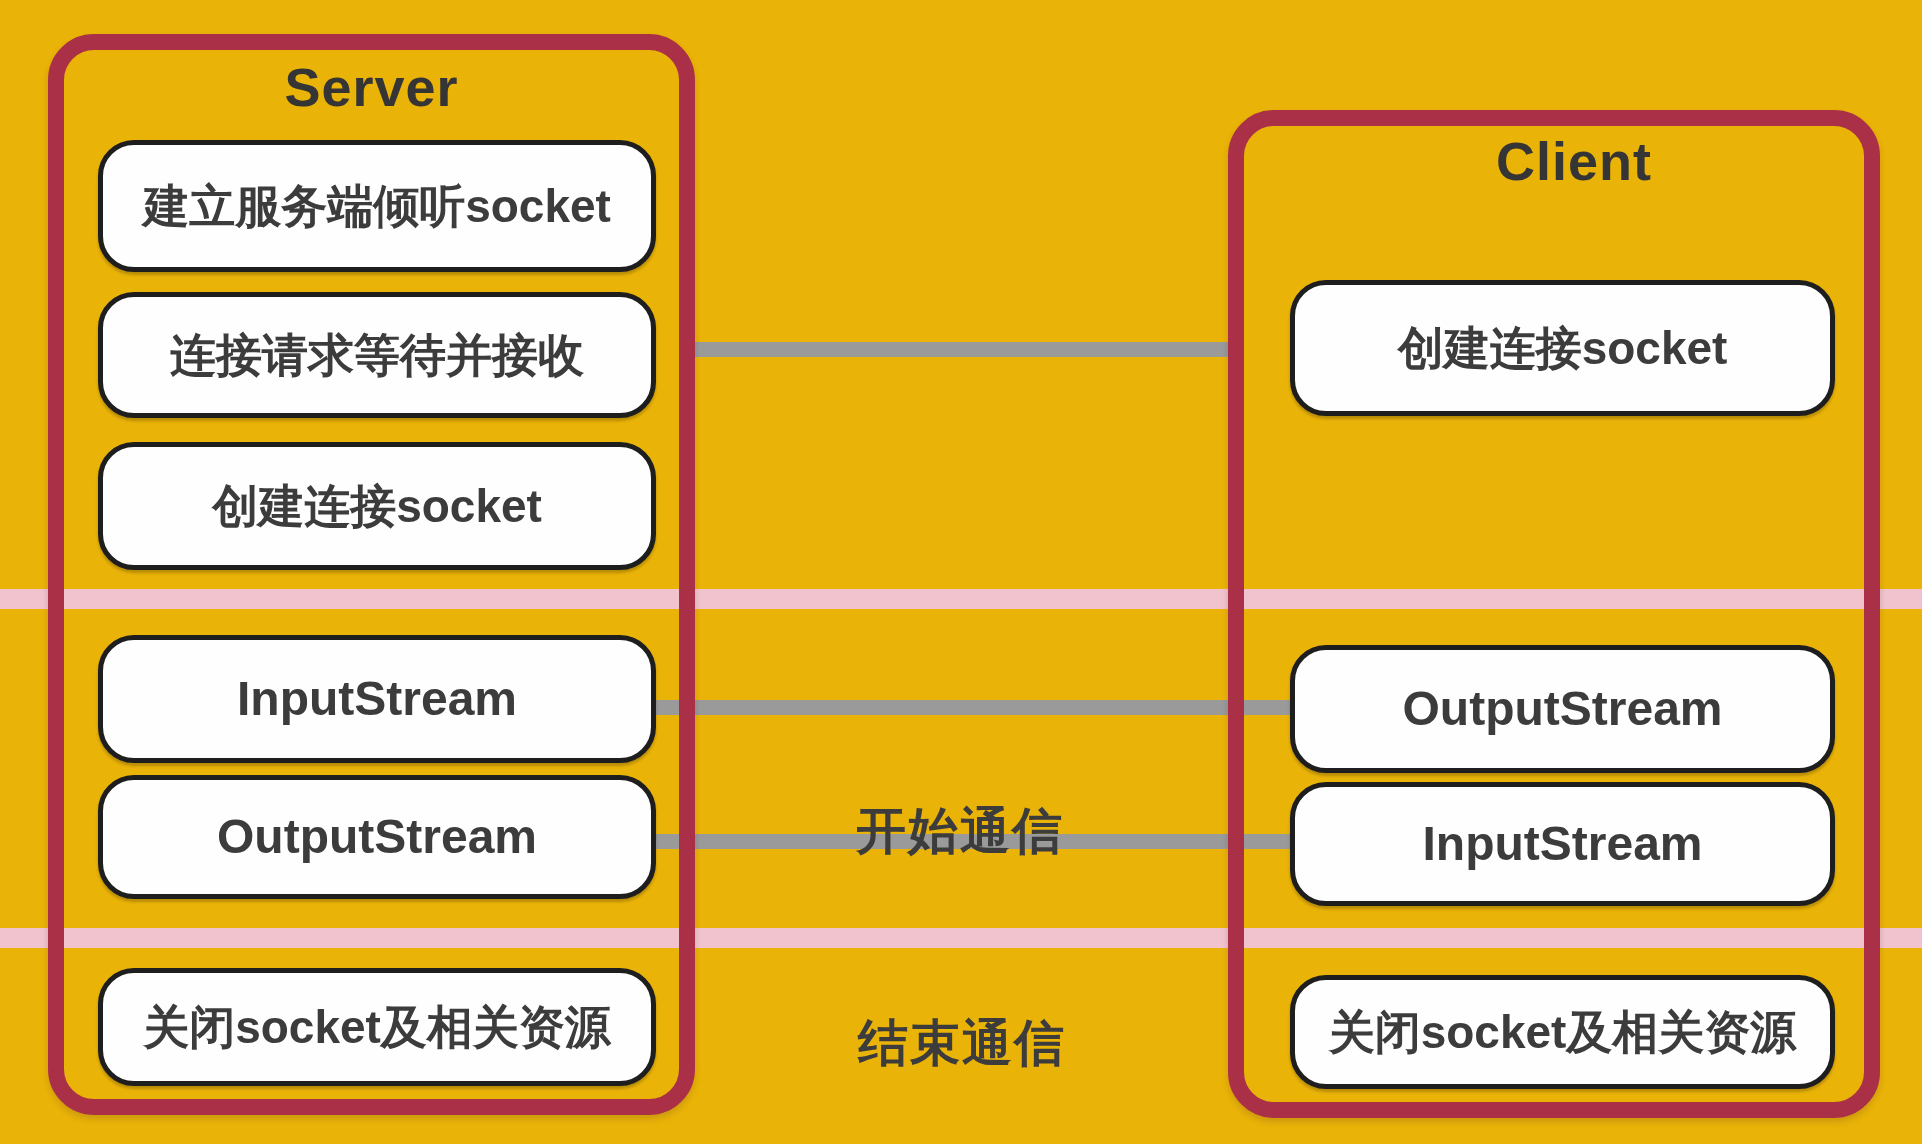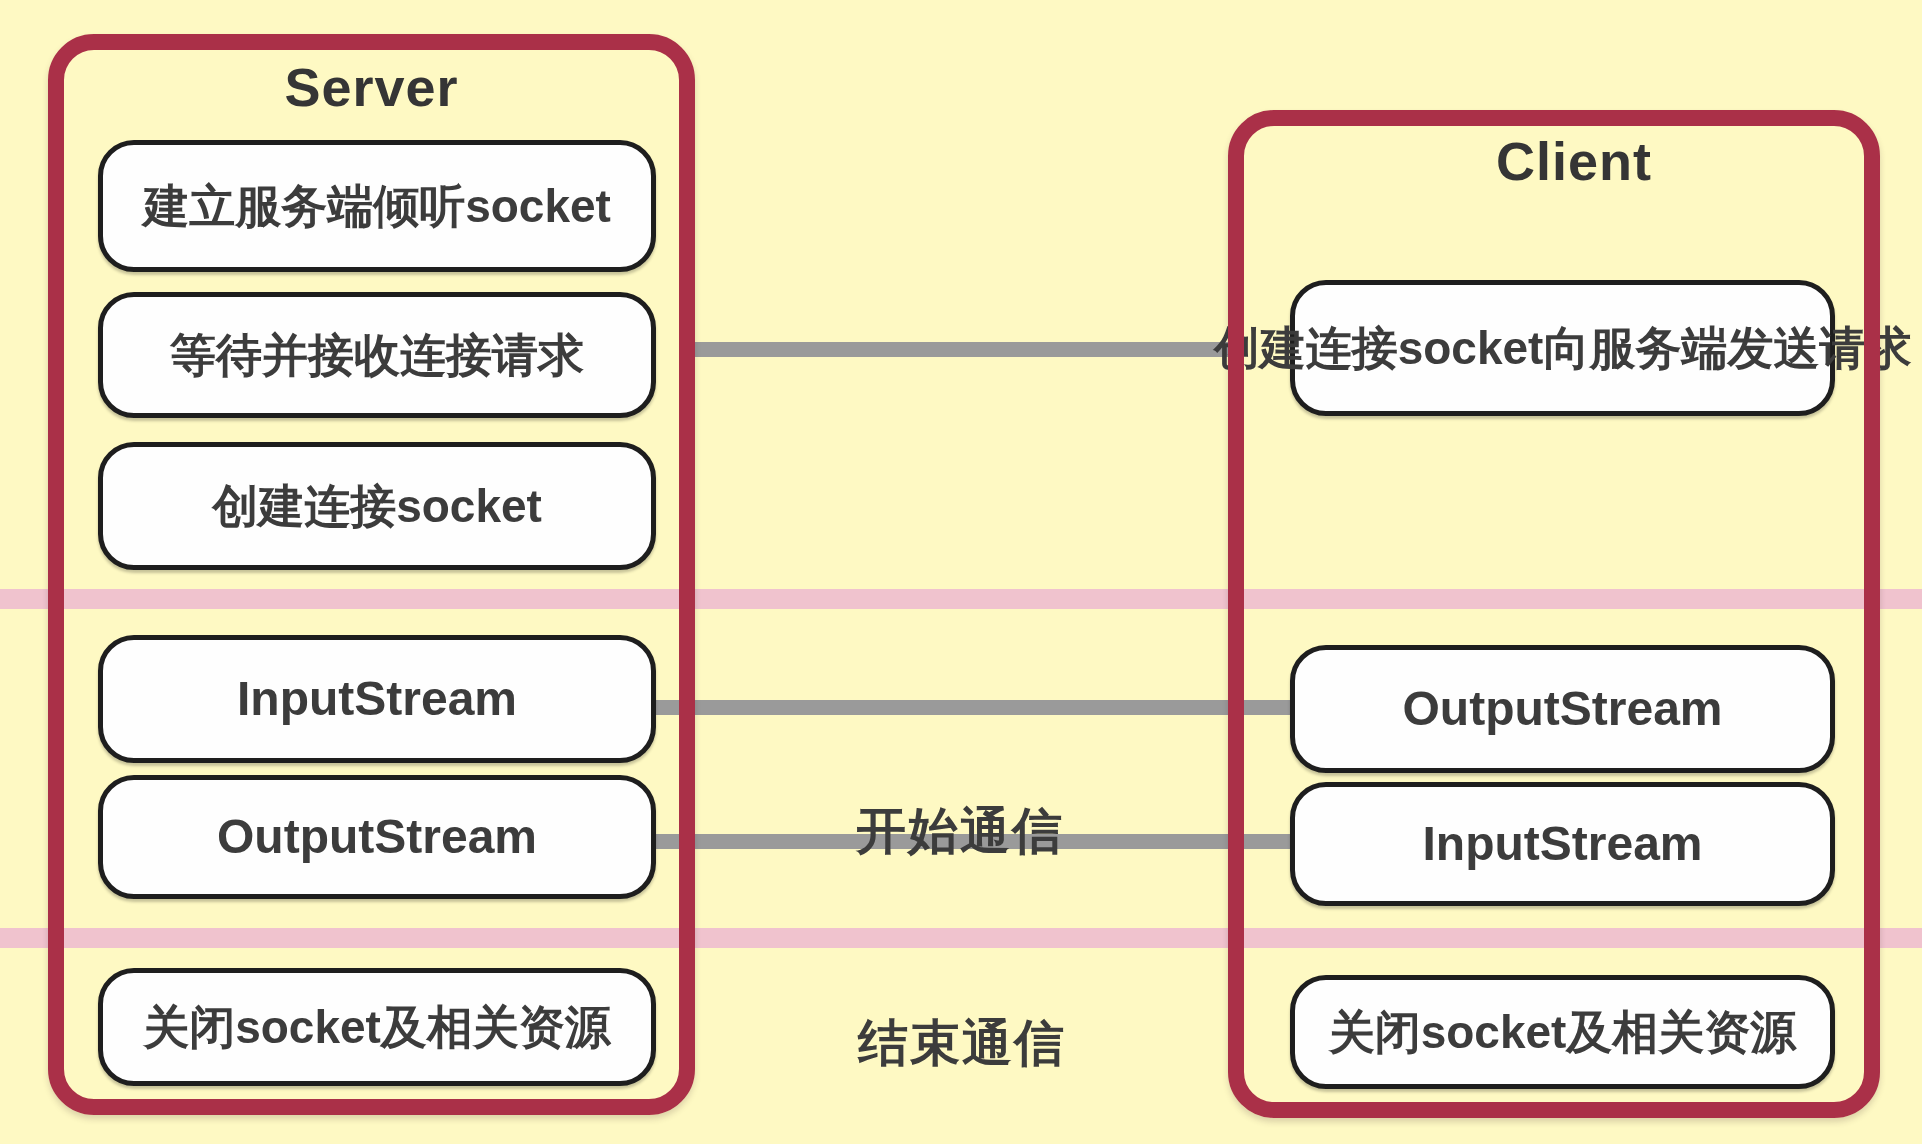--- a/index.html
+++ b/index.html
@@ -5,21 +5,21 @@
   html, body {
     margin: 0;
     padding: 0;
     background: #fdfdfc;
     font-family: "Liberation Sans", "DejaVu Sans", sans-serif;
   }
   .canvas {
     position: relative;
     width: 1922px;
     height: 1144px;
-    background: #fef9c3;
+    background: #eab308;
     overflow: hidden;
   }
 
   
   .band {
     position: absolute;
     left: 0;
     width: 1922px;
     height: 20px;
     background: #f0c3ce;
@@ -134,39 +134,38 @@
   <div class="frame client-frame"></div>
 
   <div class="frame-title server-title">Server</div>
   <div class="frame-title client-title">Client</div>
 
   <div class="step s-step s1">
     <span class="ln">建立服务端倾听</span>
     <span class="ln">socket</span>
   </div>
   <div class="step s-step s2">
+    <span class="ln">连接请求</span>
     <span class="ln">等待并接收</span>
-    <span class="ln">连接请求</span>
   </div>
   <div class="step s-step s3">
     <span class="ln">创建连接socket</span>
   </div>
   <div class="step s-step s4">
     <span class="ln">InputStream</span>
   </div>
   <div class="step s-step s5">
     <span class="ln">OutputStream</span>
   </div>
   <div class="step s-step s6">
     <span class="ln">关闭socket及相关资源</span>
   </div>
 
   <div class="step c-step c1">
     <span class="ln">创建连接socket</span>
-    <span class="ln">向服务端发送请求</span>
   </div>
   <div class="step c-step c2">
     <span class="ln">OutputStream</span>
   </div>
   <div class="step c-step c3">
     <span class="ln">InputStream</span>
   </div>
   <div class="step c-step c4">
     <span class="ln">关闭socket及相关资源</span>
   </div>

